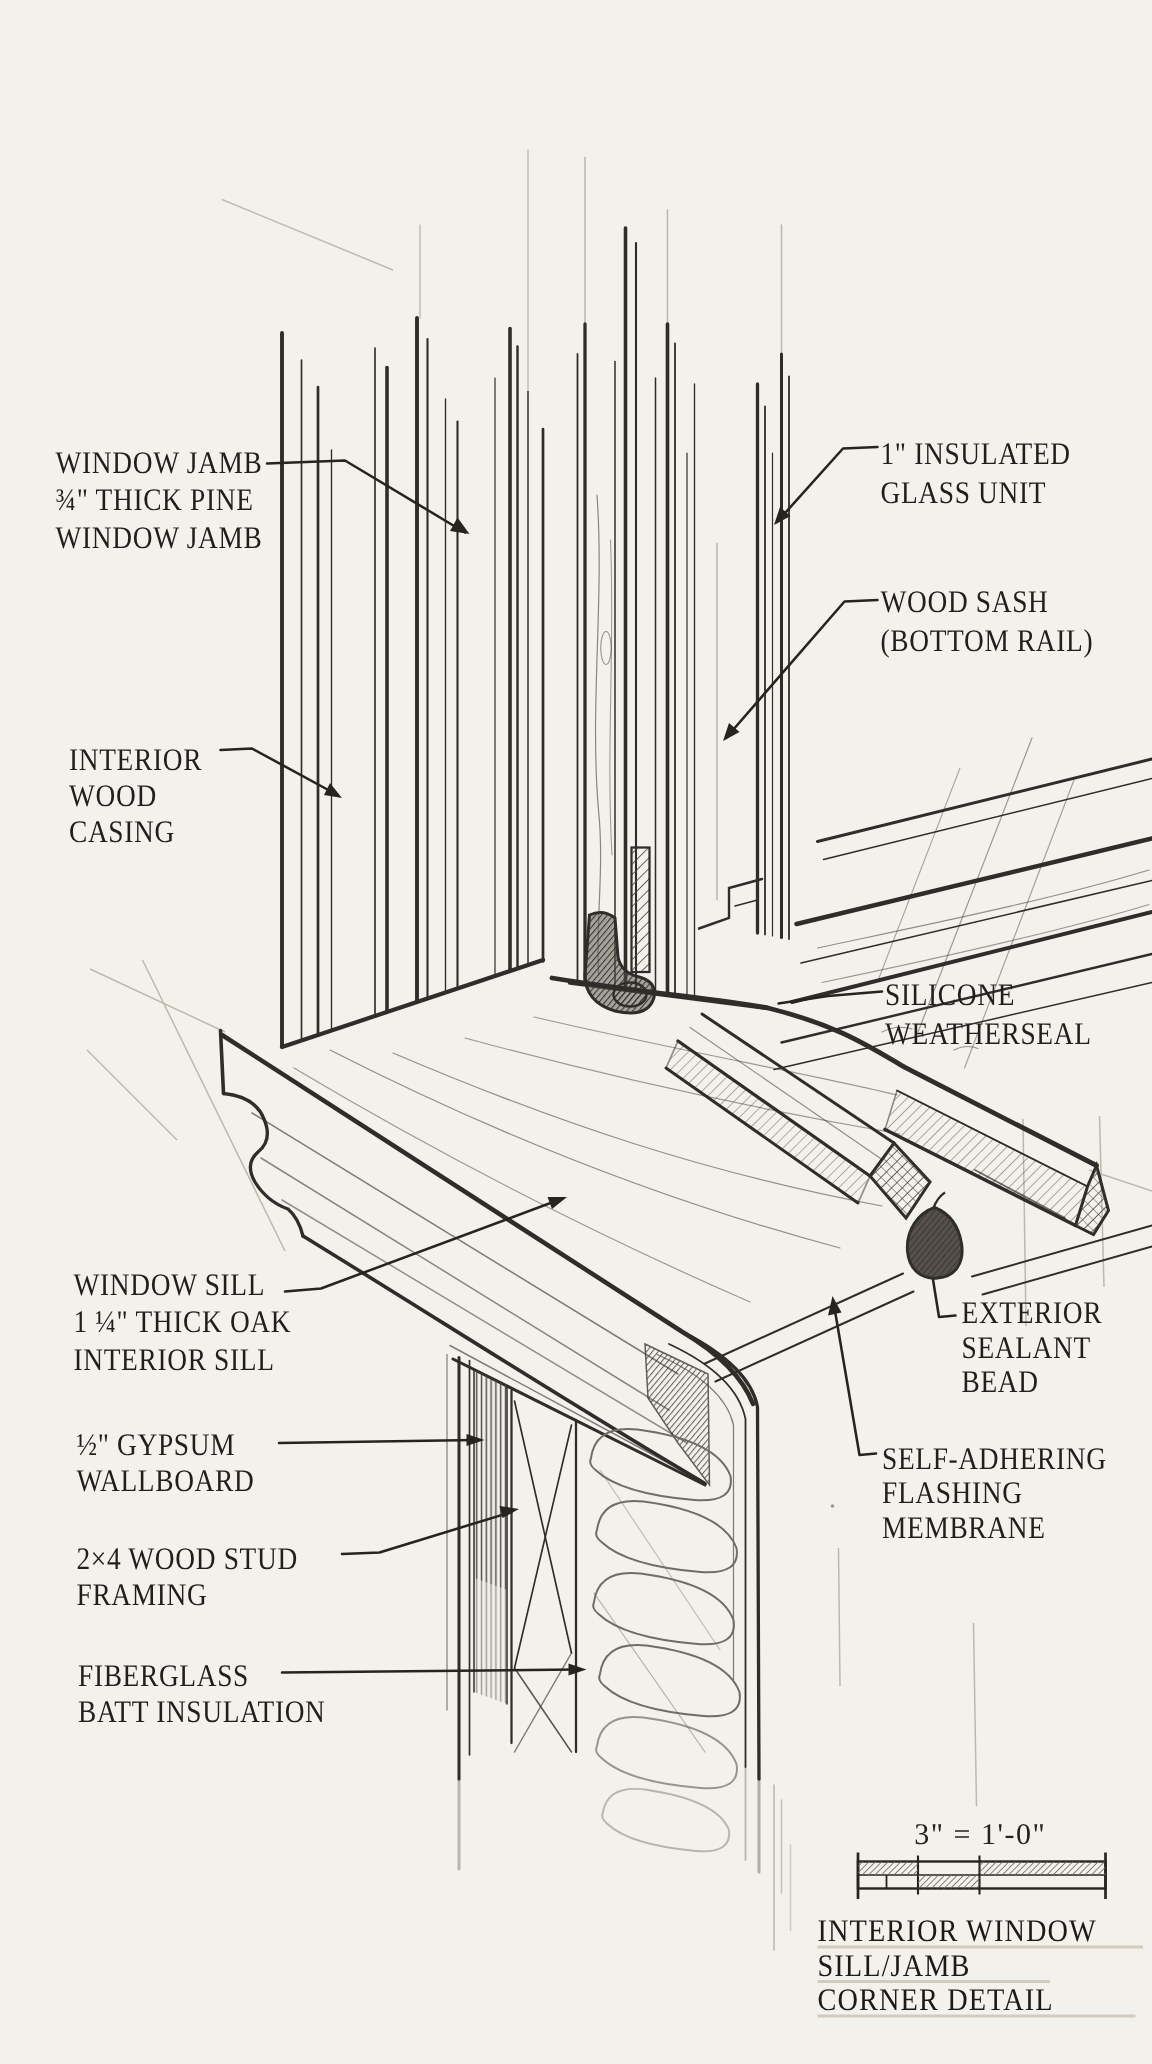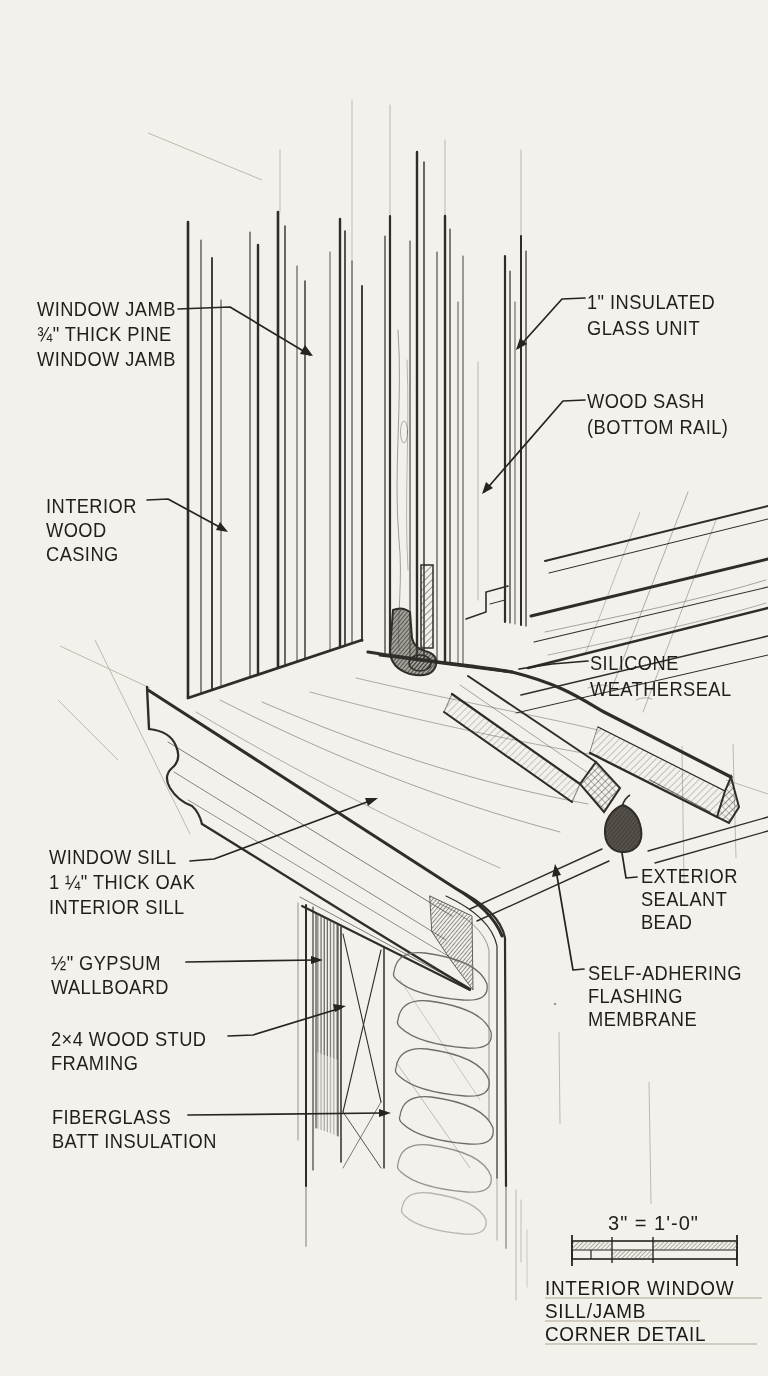--- a/index.html
+++ b/index.html
@@ -1,17 +1,17 @@
 <!DOCTYPE html>
 <html><head>
 <meta charset="utf-8">
 <style>
   html,body{margin:0;padding:0;background:#e8e6e0;}
   #canvas{position:relative;width:768px;height:1376px;background:#f3f1ec;overflow:hidden;
-          font-family:Liberation Sans, sans-serif;color:#211f1c;}
+          font-family:Liberation Serif, serif;color:#211f1c;}
   svg{position:absolute;left:0;top:0;}
   .label{position:absolute;white-space:nowrap;font-size:21px;letter-spacing:.5px;
          transform:scaleX(.87);transform-origin:0 0;color:#211f1c;}
   .title-block{position:absolute;white-space:nowrap;font-size:21px;letter-spacing:.8px;
          transform:scaleX(.9);transform-origin:0 0;color:#1c1a17;}
   .rule{position:absolute;height:2px;background:#c9c3b5;opacity:.8;}
   .scale-text{position:absolute;left:570px;top:1212px;width:167px;text-align:center;
          font-size:20px;letter-spacing:1px;color:#24221e;}
 </style>
 </head>

